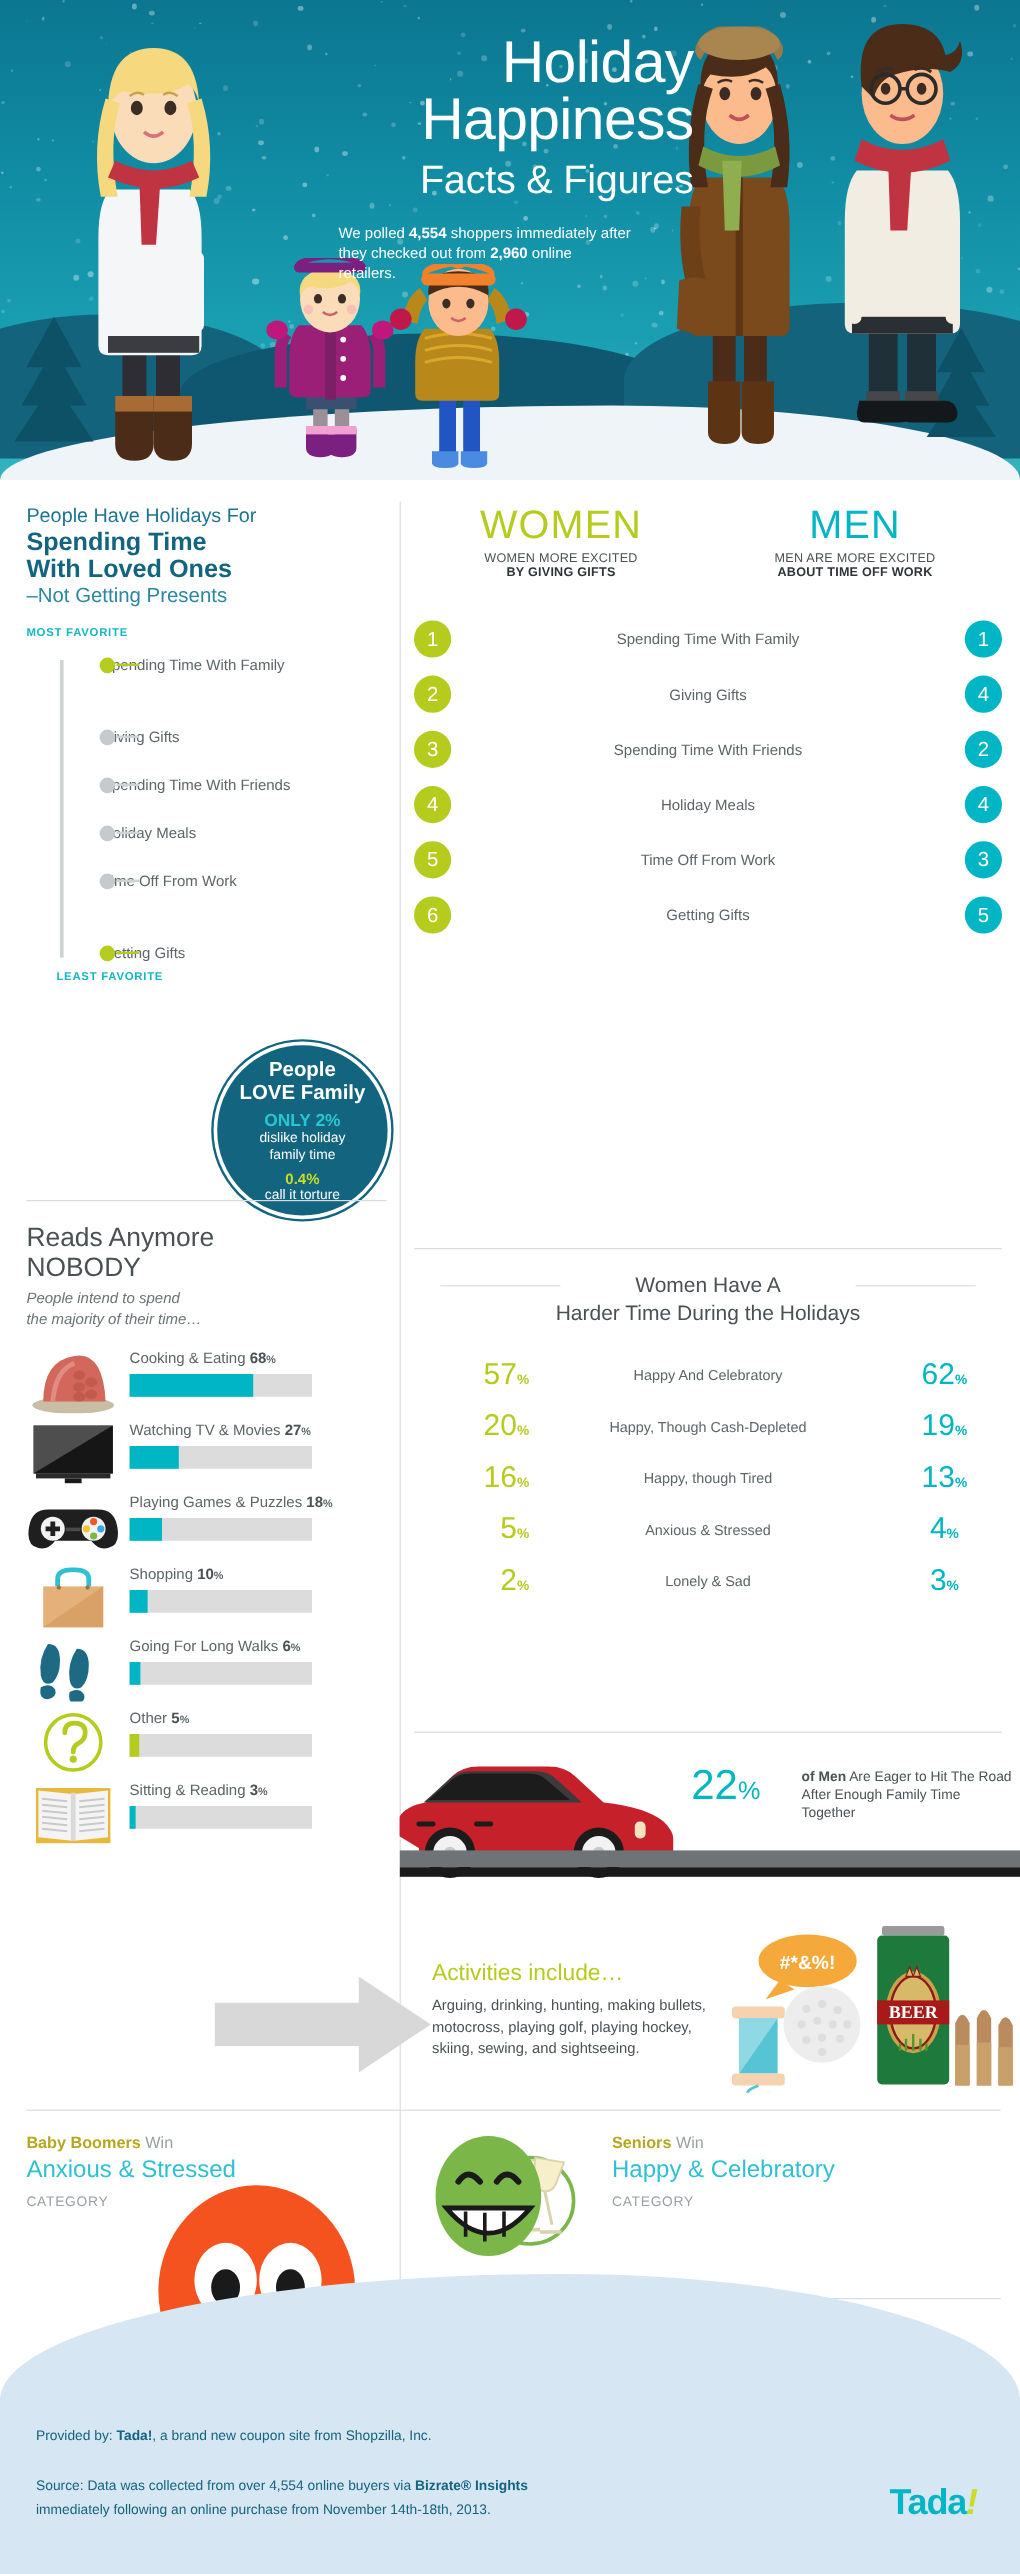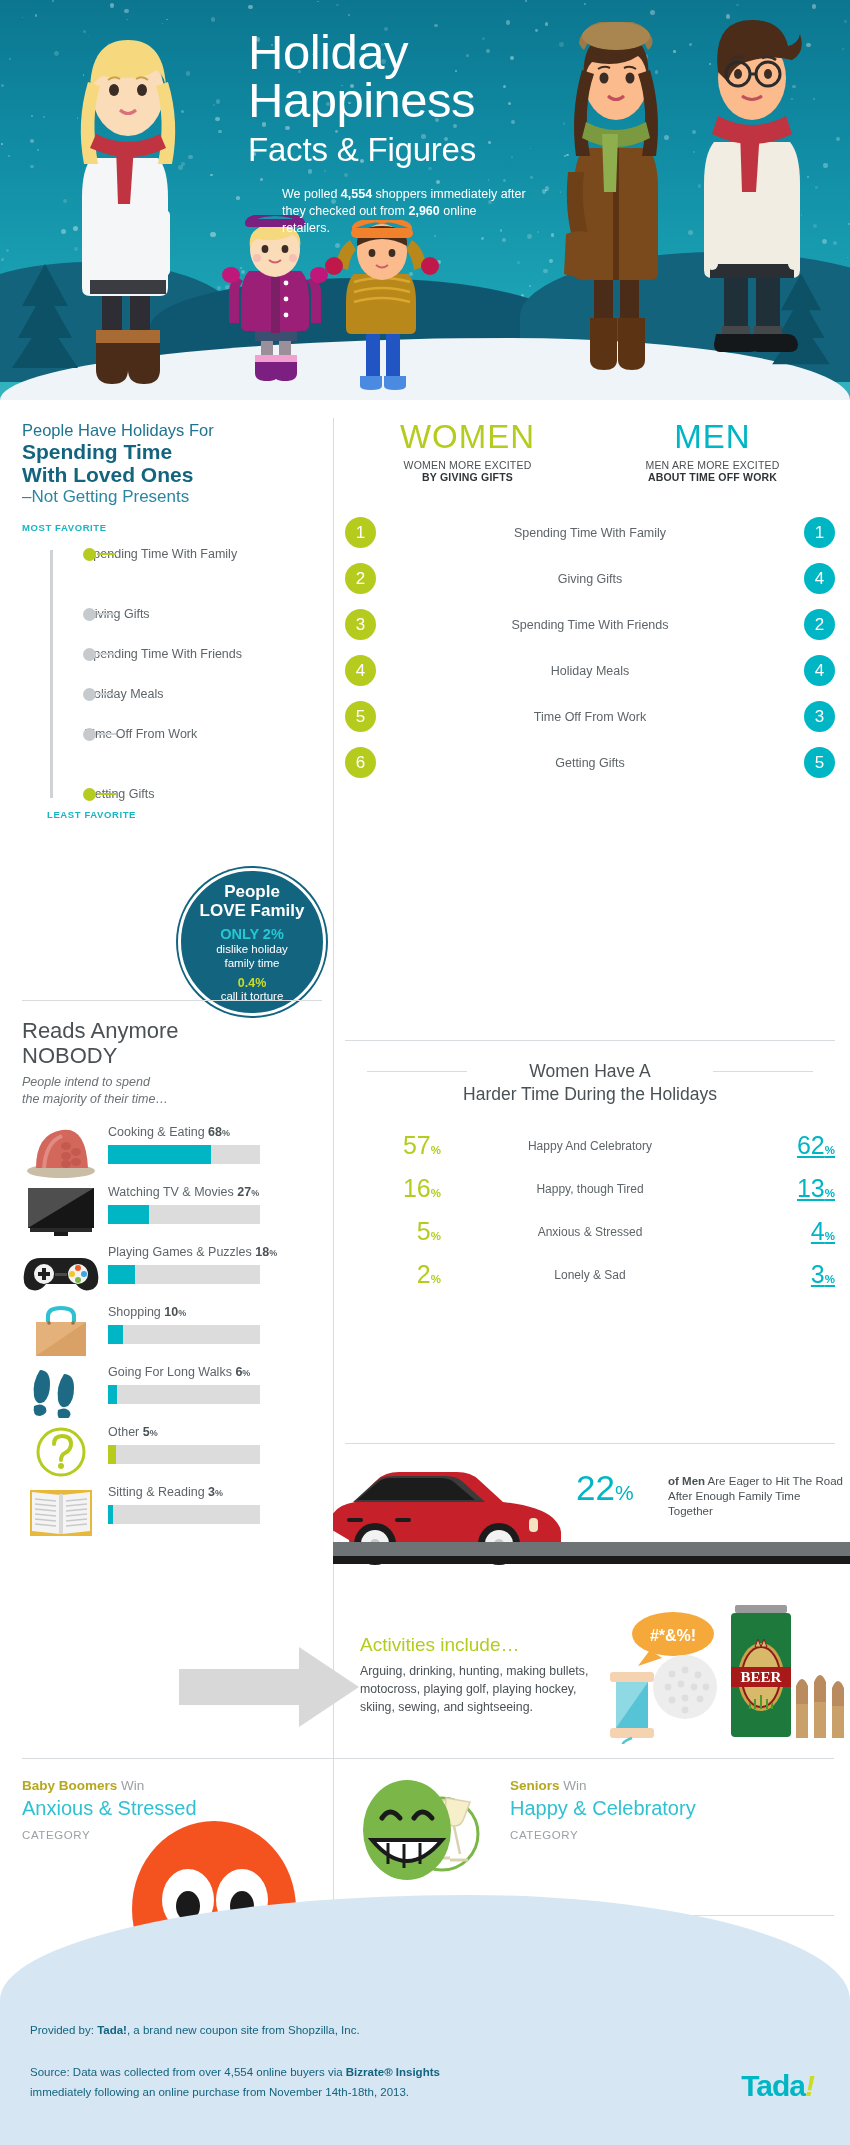--- a/index.html
+++ b/index.html
@@ -22,21 +22,21 @@
   .hill {
     position:absolute; border-radius:50% 50% 0 0;
     background:#13637d;
   }
   .hill2 { background:#0f5770; }
   .ground {
     position:absolute; left:0; bottom:0; width:850px; height:62px;
     background:#eef4f8; border-radius:60% 40% 0 0 / 100% 100% 0 0;
   }
   .hero-title {
-    position:absolute; left:248px; top:28px; width:330px; color:#fff; z-index:6;
+    position:absolute; left:248px; top:28px; width:330px; color:#fff; z-index:6;text-align:right;
   }
   .hero-title h1 {
     font-size:49px; line-height:48px; font-weight:400; letter-spacing:-.5px;
   }
   .hero-title h2 {
     font-size:33px; line-height:44px; font-weight:300; margin-top:4px; letter-spacing:-.2px;
   }
   .hero-sub {
     position:absolute; left:282px; top:186px; width:244px; z-index:6;
     color:#ffffff; font-size:12.5px; line-height:17px; text-align:left;
@@ -108,21 +108,21 @@
   .circ.m { background:#00b5c4; }
   .rank-label { flex:1; text-align:center; font-size:12.5px; color:#5d6569; }
   .rank-pad-l { width:58px; }
   .rank-pad-r { width:58px; display:flex; justify-content:flex-end; }
 
   .hard-title { text-align:center; font-size:17.5px; color:#4a5155; font-weight:300; line-height:23px; position:relative; }
   .hard-title .ln { position:absolute; top:11px; width:100px; height:1px; background:#d8dcdf; }
 
   .pct-row { display:flex; align-items:center; height:43px; }
   .pct-l { width:96px; text-align:right; color:#b5cc1f; font-weight:300; font-size:25px; }
-  .pct-r { width:96px; text-align:right; color:#00b5c4; font-weight:300; font-size:25px;text-decoration:underline; }
+  .pct-r { width:96px; text-align:center; color:#00b5c4; font-weight:300; font-size:25px; }
   .pct-row .sm { font-size:11.5px; font-weight:700; }
   .pct-mid { flex:1; text-align:center; font-size:12px; color:#5d6569; }
 
   .car-stat { position:absolute; font-weight:300; color:#00b5c4; font-size:35px; }
   .car-txt { position:absolute; font-size:11.5px; color:#4a5155; line-height:15px; }
   .car-txt b { font-weight:700; }
 
   .acti-h { font-size:19px; color:#b5cc1f; font-weight:300; }
   .acti-b { font-size:12.3px; color:#4a5155; line-height:18px; margin-top:6px; }
 
@@ -830,20 +830,25 @@
       <span>Women Have A</span><br>
       <span>Harder Time During the Holidays</span>
     </div>
     <div id="pct-rows" style="margin-top:18px;">
         <div class="pct-row">
           <span class="pct-l"><span>57</span><span class="sm">%</span></span>
           <span class="pct-mid">Happy And Celebratory</span>
           <span class="pct-r"><span>62</span><span class="sm">%</span></span>
         </div>
         <div class="pct-row">
+          <span class="pct-l"><span>20</span><span class="sm">%</span></span>
+          <span class="pct-mid">Happy, Though Cash-Depleted</span>
+          <span class="pct-r"><span>19</span><span class="sm">%</span></span>
+        </div>
+        <div class="pct-row">
           <span class="pct-l"><span>16</span><span class="sm">%</span></span>
           <span class="pct-mid">Happy, though Tired</span>
           <span class="pct-r"><span>13</span><span class="sm">%</span></span>
         </div>
         <div class="pct-row">
           <span class="pct-l"><span>5</span><span class="sm">%</span></span>
           <span class="pct-mid">Anxious &amp; Stressed</span>
           <span class="pct-r"><span>4</span><span class="sm">%</span></span>
         </div>
         <div class="pct-row">

